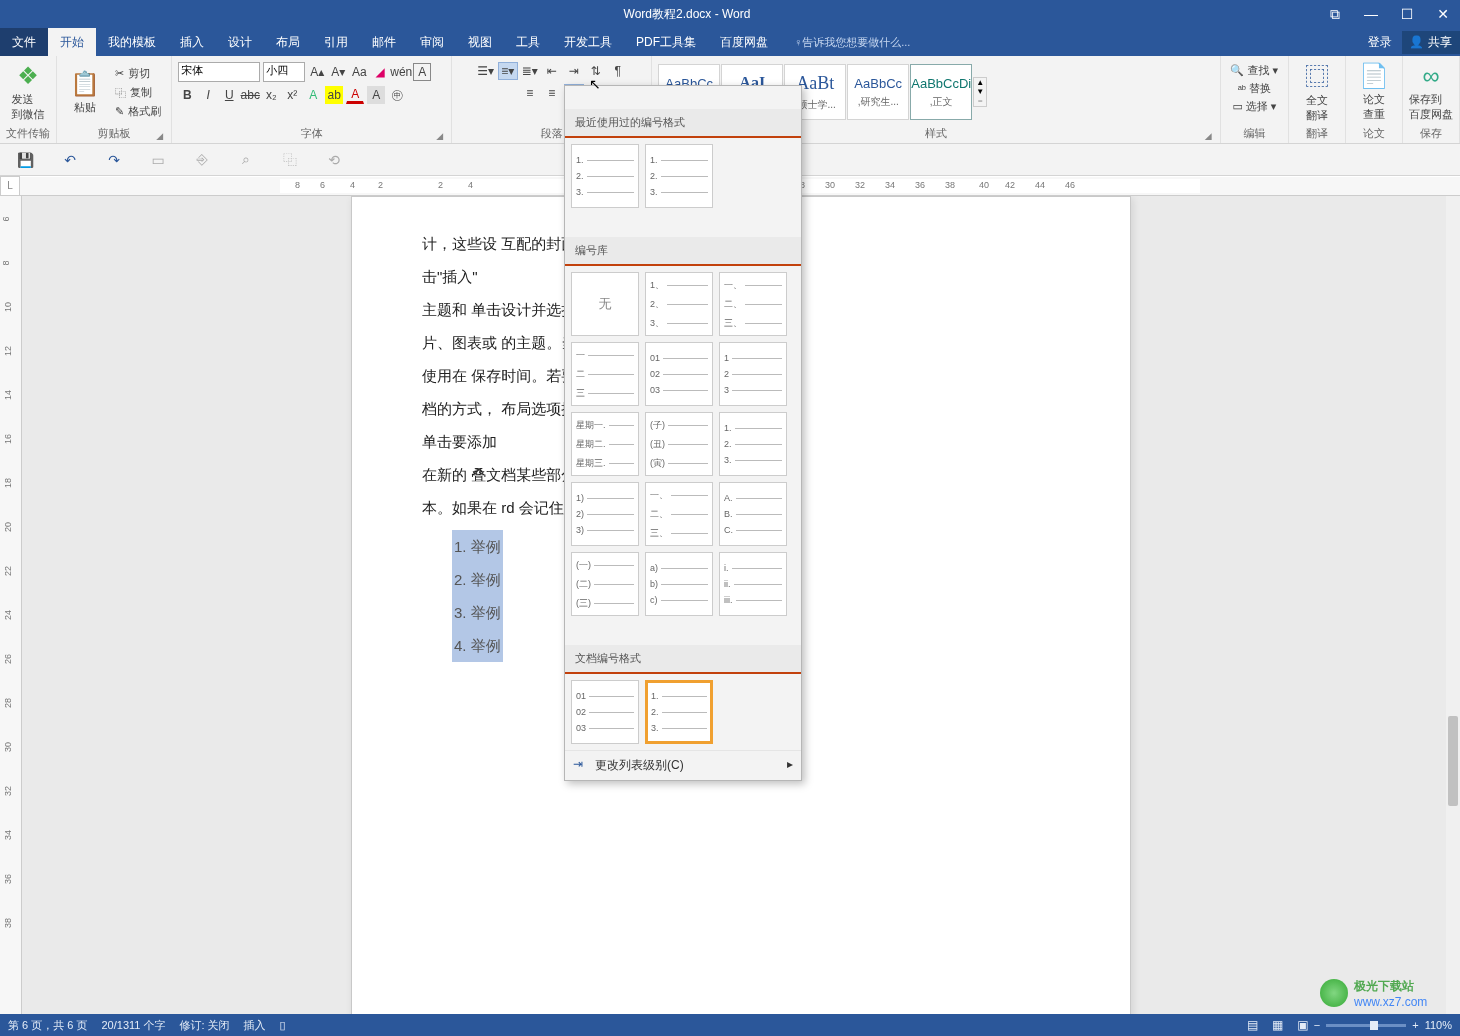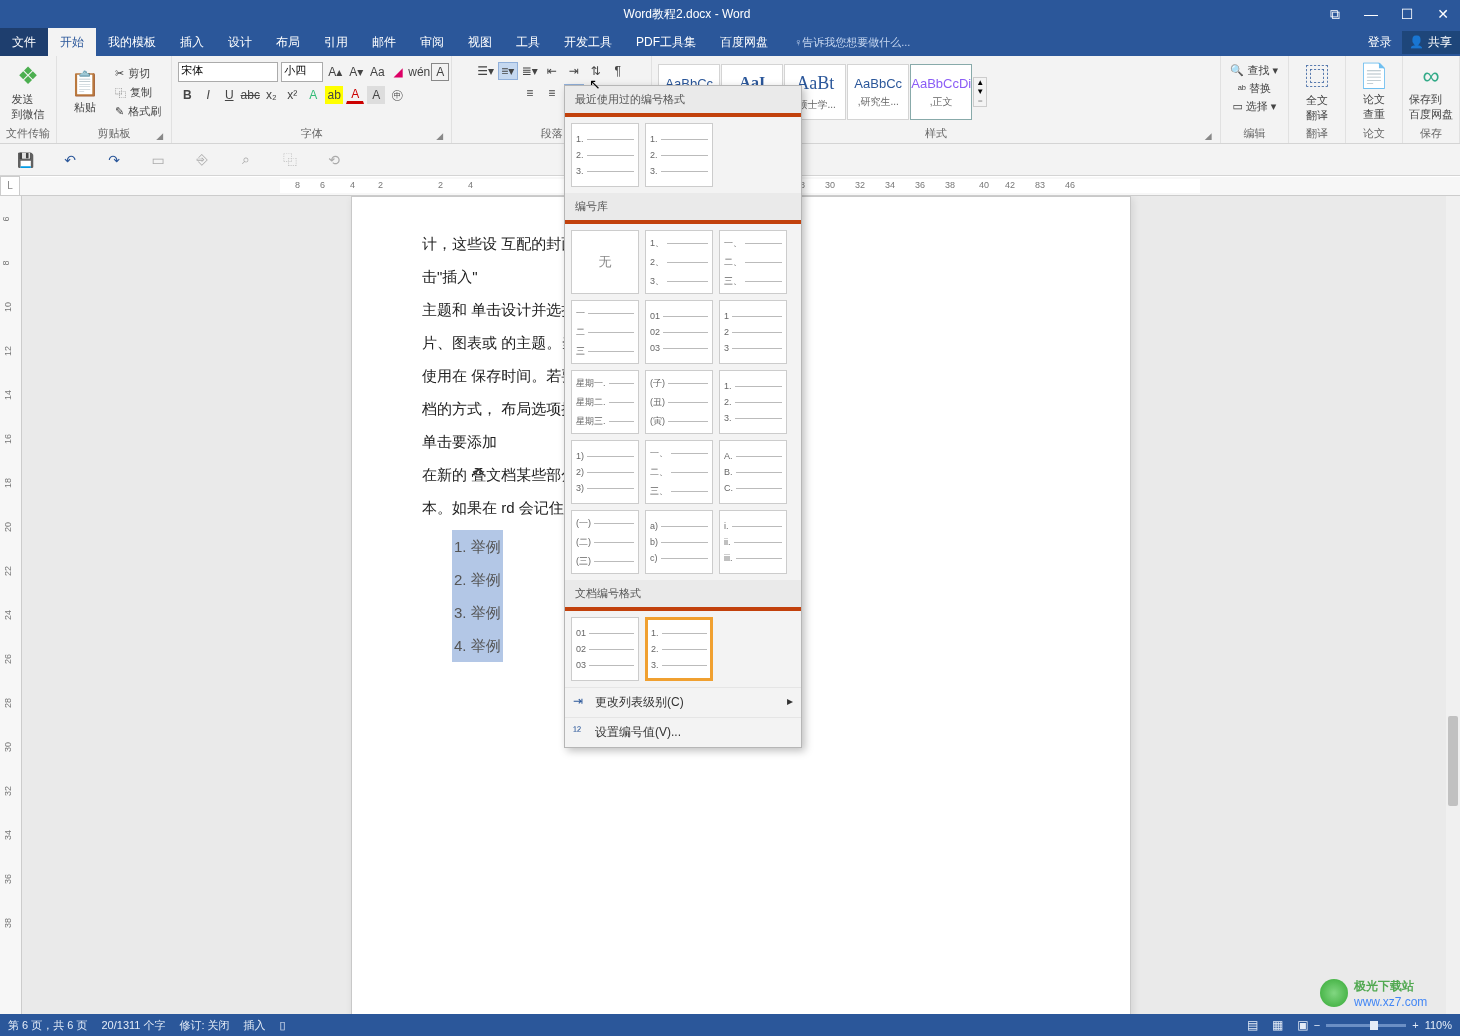--- a/index.html
+++ b/index.html
@@ -35,21 +35,21 @@
 .font-group .row { display: flex; align-items: center; gap: 3px; }
 .font-group select, .font-group .combo { font-size: 11px; height: 20px; border: 1px solid #ababab; background: #fff; padding: 0 2px; }
 .font-group .btn { width: 18px; height: 18px; display: inline-flex; align-items: center; justify-content: center; cursor: pointer; color: #444; font-size: 12px; border: 1px solid transparent; }
 
 .para-group .btn { width: 20px; height: 18px; display: inline-flex; align-items: center; justify-content: center; cursor: pointer; color: #444; font-size: 12px; border: 1px solid transparent; }
 .para-group .row { display: flex; gap: 2px; align-items: center; }
 .para-group .btn.active { background: #c5d8f0; border-color: #91b0da; }
 
 .styles-group { }
 .style-item { width: 62px; height: 56px; border: 1px solid #d4d4d4; background: #fff; display: flex; flex-direction: column; justify-content: center; align-items: center; font-size: 10px; cursor: pointer; margin-right: 1px; }
-.style-item .preview { font-size: 13px; color: #8b5cf6; }
+.style-item .preview { font-size: 13px; color: #0f766e; }
 .style-item.heading .preview { color: #2b579a; font-size: 15px; }
 .style-item .name { color: #666; font-size: 10px; margin-top: 4px; }
 
 .edit-group .row { display: flex; align-items: center; gap: 3px; font-size: 11px; color: #444; padding: 1px 4px; cursor: pointer; }
 
 
 .qat { background: #f3f3f3; height: 32px; display: flex; align-items: center; gap: 20px; padding: 0 14px; border-bottom: 1px solid #d4d4d4; }
 .qat .btn { width: 24px; height: 24px; display: flex; align-items: center; justify-content: center; cursor: pointer; color: #2b579a; font-size: 14px; }
 
 
@@ -72,21 +72,21 @@
 .statusbar { position: absolute; bottom: 0; left: 0; right: 0; height: 22px; background: #2b579a; color: #e4ecf7; display: flex; align-items: center; font-size: 11px; padding: 0 8px; }
 .statusbar .s-item { margin-right: 14px; cursor: pointer; }
 .statusbar .spacer { flex: 1; }
 .statusbar .viewbtns span { display: inline-block; width: 22px; text-align: center; cursor: pointer; font-size: 12px; }
 .statusbar .zoom { display: flex; align-items: center; gap: 6px; }
 .statusbar .slider { width: 80px; height: 3px; background: #6b8fc5; position: relative; }
 .statusbar .slider .thumb { position: absolute; left: 44px; top: -3px; width: 8px; height: 9px; background: #e4ecf7; }
 
 
 .dropdown { position: absolute; left: 564px; top: 85px; width: 238px; background: #f3f3f3; border: 1px solid #b6b6b6; box-shadow: 3px 3px 8px rgba(0,0,0,0.25); z-index: 100; font-size: 12px; }
-.dropdown .section-label { padding: 6px 10px; color: #555; background: #eaeaea; border-bottom: 4px solid #c2410c; font-size: 11px; }
+.dropdown .section-label { padding: 6px 10px; color: #555; background: #eaeaea; border-bottom: 2px solid #c2410c; font-size: 11px; margin-top: 23px; }
 .dropdown .gallery { display: flex; flex-wrap: wrap; padding: 6px; gap: 6px; }
 .dropdown .thumb { width: 68px; height: 64px; background: #fff; border: 1px solid #ccc; padding: 6px 4px; display: flex; flex-direction: column; justify-content: center; gap: 6px; cursor: pointer; font-size: 9px; color: #666; }
 .dropdown .thumb.selected { border: 2px solid #f0a030; box-shadow: 0 0 0 1px #f0a030 inset; }
 .dropdown .thumb.none { align-items: center; justify-content: center; color: #888; font-size: 13px; }
 .dropdown .thumb .ln { display: flex; align-items: center; gap: 3px; }
 .dropdown .thumb .ln .rule { flex: 1; height: 1px; background: #bbb; }
 .dropdown .menu-item { padding: 6px 10px 6px 30px; border-top: 1px solid #e5e5e5; cursor: pointer; position: relative; color: #333; }
 .dropdown .menu-item .arr { position: absolute; right: 8px; }
 .dropdown .menu-item .mi-icon { position: absolute; left: 8px; font-size: 12px; color: #2b579a; }
 
@@ -168,21 +168,21 @@
             <span>格式刷</span>
           </div>
       </div>
     </div>
     <div class="label"><span>剪贴板</span><span class="launcher">◢</span></div>
   </div>
 
   <div class="group font-group" style="width:280px">
     <div class="body" style="flex-direction:column; align-items:flex-start; gap:4px; padding-top:4px">
       <div class="row">
-        <div class="combo" style="width:100px">宋体</div>
+        <div class="combo" style="width:82px">宋体</div>
         <div class="combo" style="width:42px">小四</div>
         <span class="btn">A▴</span>
         <span class="btn">A▾</span>
         <span class="btn">Aa</span>
         <span class="btn" style="color:#d06">◢</span>
         <span class="btn">
             <ruby>wén<rt></rt></ruby>
           </span>
         <span class="btn" style="border:1px solid #888">A</span>
       </div>
@@ -330,21 +330,21 @@
     <span class="tick" style="left:715px">24</span>
     <span class="tick" style="left:745px">26</span>
     <span class="tick" style="left:775px">28</span>
     <span class="tick" style="left:805px">30</span>
     <span class="tick" style="left:835px">32</span>
     <span class="tick" style="left:865px">34</span>
     <span class="tick" style="left:895px">36</span>
     <span class="tick" style="left:925px">38</span>
     <span class="tick" style="left:959px">40</span>
     <span class="tick" style="left:985px">42</span>
-    <span class="tick" style="left:1015px">83</span>
+    <span class="tick" style="left:1015px">44</span>
     <span class="tick" style="left:1045px">46</span>
   </div>
 </div>
 
 <div class="doc-wrap">
   <div class="ruler-v">
     <span class="tick" style="top:18px">6</span>
     <span class="tick" style="top:62px">8</span>
     <span class="tick" style="top:106px">10</span>
     <span class="tick" style="top:150px">12</span>
@@ -645,21 +645,20 @@
           <span>2.</span>
           <span class="rule"></span>
         </div>
         <div class="ln">
           <span>3.</span>
           <span class="rule"></span>
         </div>
       </div>
     </div>
   <div class="menu-item"><span class="mi-icon">⇥</span><span>更改列表级别(C)</span><span class="arr">▸</span></div>
-  <div class="menu-item"><span class="mi-icon" style="color:#2b579a">¹²</span><span>设置编号值(V)...</span></div>
 </div>
 
 <div class="cursor-img">↖</div>
 
 <div class="statusbar">
   <span class="s-item">第 6 页，共 6 页</span>
   <span class="s-item">20/1311 个字</span>
   <span class="s-item">修订: 关闭</span>
   <span class="s-item">插入</span>
   <span class="s-item">▯</span>

